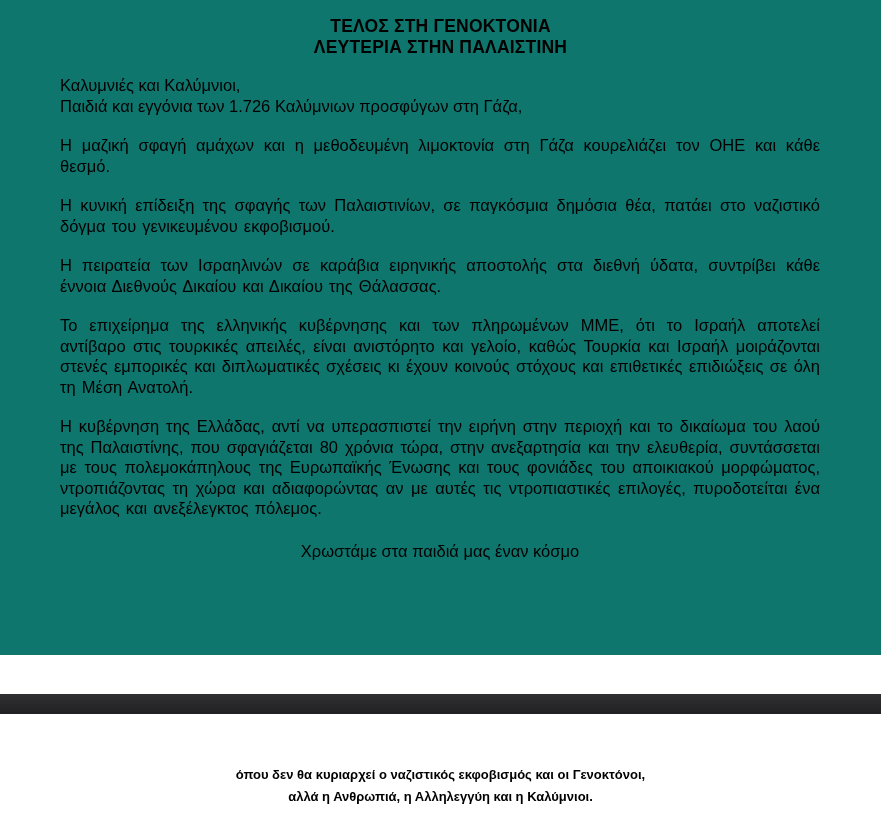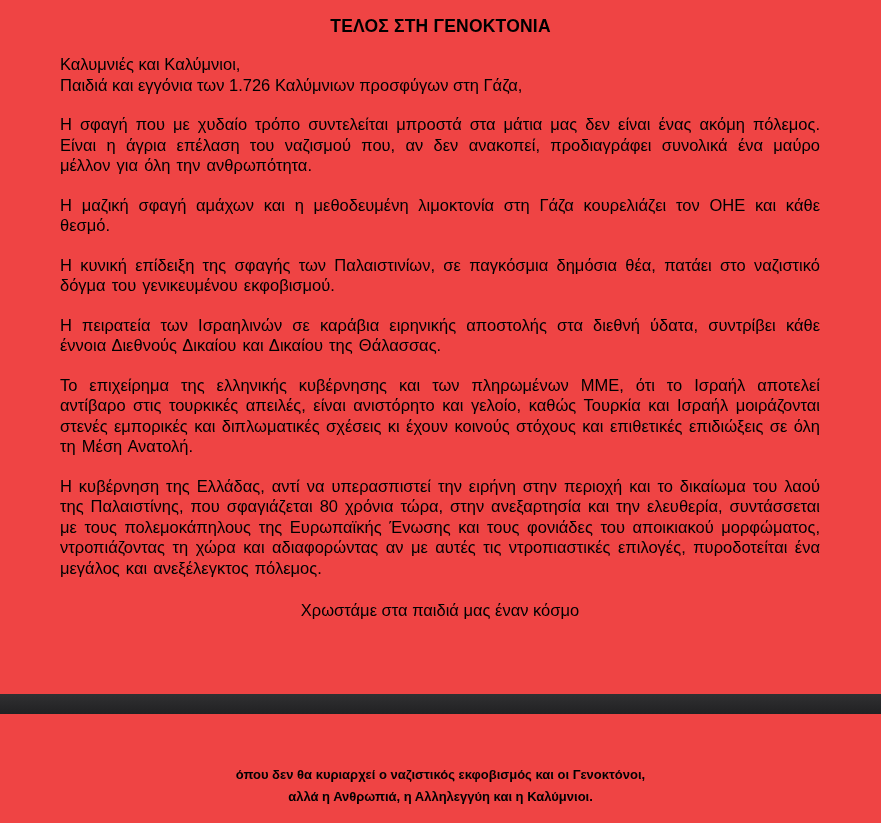--- a/index.html
+++ b/index.html
@@ -10,22 +10,22 @@
   body {
     width: 881px;
     height: 823px;
     font-family: "Liberation Sans", sans-serif;
     color: #000000;
     overflow: hidden;
   }
   .page {
     position: relative;
     width: 881px;
-    height: 823px;
-    background: #ef4444;
+    height: 655px;
+    background: #0f766e;
   }
   .doc-title {
     padding-top: 16px;
     text-align: center;
     font-weight: bold;
     font-size: 17.5px;
     line-height: 21px;
     letter-spacing: 0.2px;
   }
   .content {
@@ -69,30 +69,30 @@
     line-height: 22px;
   }
 </style>
 </head>
 <body>
 
 <div class="page">
 
   <header class="doc-title">
     <div>ΤΕΛΟΣ ΣΤΗ ΓΕΝΟΚΤΟΝΙΑ</div>
+    <div>ΛΕΥΤΕΡΙΑ ΣΤΗΝ ΠΑΛΑΙΣΤΙΝΗ</div>
   </header>
 
   <main class="content">
 
     <div class="salutation">
       <div>Καλυμνιές και Καλύμνιοι,</div>
       <div>Παιδιά και εγγόνια των 1.726 Καλύμνιων προσφύγων στη Γάζα,</div>
     </div>
 
-    <p class="para">Η σφαγή που με χυδαίο τρόπο συντελείται μπροστά στα μάτια μας δεν είναι ένας ακόμη πόλεμος. Είναι η άγρια επέλαση του ναζισμού που, αν δεν ανακοπεί, προδιαγράφει συνολικά ένα μαύρο μέλλον για όλη την ανθρωπότητα.</p>
 
     <p class="para">Η μαζική σφαγή αμάχων και η μεθοδευμένη λιμοκτονία στη Γάζα κουρελιάζει τον ΟΗΕ και κάθε θεσμό.</p>
 
     <p class="para">Η κυνική επίδειξη της σφαγής των Παλαιστινίων, σε παγκόσμια δημόσια θέα, πατάει στο ναζιστικό δόγμα του γενικευμένου εκφοβισμού.</p>
 
     <p class="para">Η πειρατεία των Ισραηλινών σε καράβια ειρηνικής αποστολής στα διεθνή ύδατα, συντρίβει κάθε έννοια Διεθνούς Δικαίου και Δικαίου της Θάλασσας.</p>
 
     <p class="para">Το επιχείρημα της ελληνικής κυβέρνησης και των πληρωμένων ΜΜΕ, ότι το Ισραήλ αποτελεί αντίβαρο στις τουρκικές απειλές, είναι ανιστόρητο και γελοίο, καθώς Τουρκία και Ισραήλ μοιράζονται στενές εμπορικές και διπλωματικές σχέσεις κι έχουν κοινούς στόχους και επιθετικές επιδιώξεις σε όλη τη Μέση Ανατολή.</p>
 
     <p class="para">Η κυβέρνηση της Ελλάδας, αντί να υπερασπιστεί την ειρήνη στην περιοχή και το δικαίωμα του λαού της Παλαιστίνης, που σφαγιάζεται 80 χρόνια τώρα, στην ανεξαρτησία και την ελευθερία, συντάσσεται με τους πολεμοκάπηλους της Ευρωπαϊκής Ένωσης και τους φονιάδες του αποικιακού μορφώματος, ντροπιάζοντας τη χώρα και αδιαφορώντας αν με αυτές τις ντροπιαστικές επιλογές,  πυροδοτείται ένα μεγάλος και ανεξέλεγκτος πόλεμος.</p>

